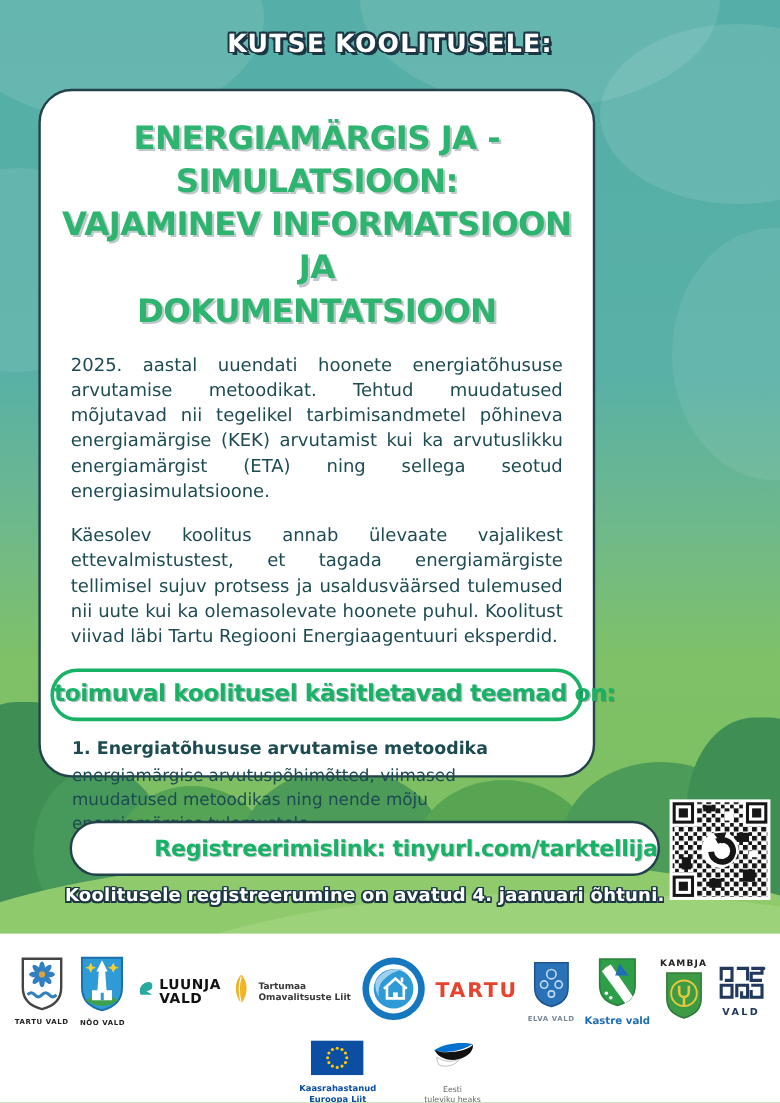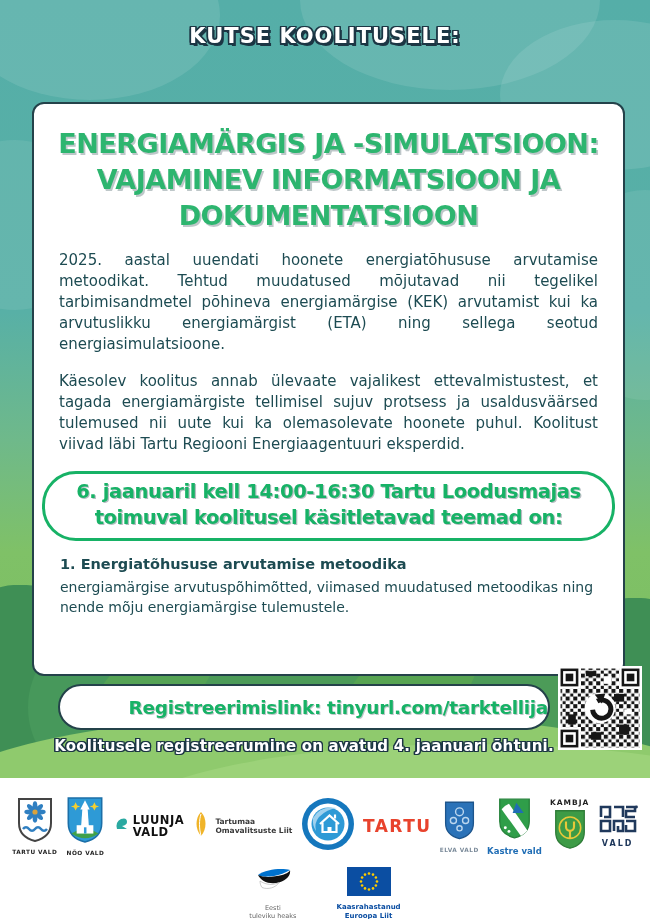--- a/index.html
+++ b/index.html
@@ -27,22 +27,22 @@
   .hill2{left:110px;top:744px;width:720px;height:170px;background:#9cd279;}
   
   .kicker{
     position:absolute;top:24px;left:0;width:100%;text-align:center;z-index:3;
     color:#fff;font-weight:800;font-size:21px;letter-spacing:1px;
     text-shadow:-1.5px -1.5px 0 #1c3644,1.5px -1.5px 0 #1c3644,-1.5px 1.5px 0 #1c3644,
       1.5px 1.5px 0 #1c3644,0 1.5px 0 #1c3644,1.5px 0 0 #1c3644,0 -1.5px 0 #1c3644,-1.5px 0 0 #1c3644,2.5px 2.5px 0 #1c3644;
   }
   
   .card{
-    position:absolute;left:32px;top:74px;width:593px;height:574px;z-index:2;
-    background:#ffffff;border:2px solid #24424a;border-radius:12px;box-sizing:border-box;margin-top:28px;
+    position:absolute;left:32px;top:74px;width:464px;height:574px;z-index:2;
+    background:#ffffff;border:2px solid #24424a;border-radius:28px;box-sizing:border-box;
   }
   .title{margin-top:22px;text-align:center;color:#2db56f;font-weight:800;
     font-size:27px;line-height:36px;letter-spacing:-0.5px;
     text-shadow:1.8px 1.8px 0 rgba(93,114,120,0.40);}
   .para{margin:16px 25px 0;color:#1d4b52;font-size:15px;line-height:21px;text-align:justify;}
   .banner{
     margin:16px 8px 0;border:3px solid #17b266;border-radius:34px;padding:5px 0 7px;
     text-align:center;background:#fff;
   }
   .banner div{
@@ -115,21 +115,20 @@
     <div class="title">
       <div>ENERGIAMÄRGIS JA -SIMULATSIOON:</div>
       <div>VAJAMINEV INFORMATSIOON JA</div>
       <div>DOKUMENTATSIOON</div>
     </div>
 
     <div class="para">2025. aastal uuendati hoonete energiatõhususe arvutamise metoodikat. Tehtud muudatused mõjutavad nii tegelikel tarbimisandmetel põhineva energiamärgise (KEK) arvutamist kui ka arvutuslikku energiamärgist (ETA) ning sellega seotud energiasimulatsioone.</div>
     <div class="para">Käesolev koolitus annab ülevaate vajalikest ettevalmistustest, et tagada energiamärgiste tellimisel sujuv protsess ja usaldusväärsed tulemused nii uute kui ka olemasolevate hoonete puhul. Koolitust viivad läbi Tartu Regiooni Energiaagentuuri eksperdid.</div>
 
     <div class="banner">
-      <div>6. jaanuaril kell 14:00-16:30 Tartu Loodusmajas</div>
       <div>toimuval koolitusel käsitletavad teemad on:</div>
     </div>
 
     <div class="cols">
       <div class="col">
         <h4>1. Energiatõhususe arvutamise metoodika</h4>
         <p>energiamärgise arvutuspõhimõtted, viimased muudatused metoodikas ning nende mõju energiamärgise tulemustele.</p>
       </div>
     </div>
   </div>
@@ -327,34 +326,20 @@
           </svg>
         </span>
         <div class="pei-label">VALD</div>
       </div>
 
     </div>
 
     <div class="lrow2">
       <div class="fund">
         <span>
-          <svg width="42" height="30" viewBox="0 0 42 30">
-            <path d="M6 8 C14 2 30 1 38 3 C33 6 28 8 22 9 C14 10 9 10 6 8 Z" fill="#0072ce"></path>
-            <path d="M6 8 C12 11 22 10 30 8 C35 6.5 38 4.5 38 3 C39 8 35 13 27 15.5 C17 18 9 14 6 8 Z" fill="#111111"></path>
-            <path d="M8 14 C14 18 21 18.5 27 15.5 C24 20.5 16 23 10 20.5 C8.5 18.5 8 16 8 14 Z" fill="#ffffff" stroke="#aaaaaa" stroke-width="0.6"></path>
-          </svg>
-        </span>
-        <div class="fund-ee-txt">
-          <div>Eesti</div>
-          <div>tuleviku heaks</div>
-        </div>
-      </div>
-
-      <div class="fund">
-        <span>
           <svg width="44" height="29" viewBox="0 0 44 29">
             <rect width="44" height="29" fill="#0b4ea2"></rect>
             <g fill="#ffcc00">
               <circle cx="30" cy="14.5" r="1.3"></circle>
                 <circle cx="28.9" cy="18.5" r="1.3"></circle>
               <circle cx="26" cy="21.4" r="1.3"></circle>
                 <circle cx="22" cy="22.5" r="1.3"></circle>
               <circle cx="18" cy="21.4" r="1.3"></circle>
                 <circle cx="15.1" cy="18.5" r="1.3"></circle>
               <circle cx="14" cy="14.5" r="1.3"></circle>
@@ -364,16 +349,30 @@
               <circle cx="26" cy="7.6" r="1.3"></circle>
                 <circle cx="28.9" cy="10.5" r="1.3"></circle>
             </g>
           </svg>
         </span>
         <div class="fund-eu-txt">
           <div>Kaasrahastanud</div>
           <div>Euroopa Liit</div>
         </div>
       </div>
+
+      <div class="fund">
+        <span>
+          <svg width="42" height="30" viewBox="0 0 42 30">
+            <path d="M6 8 C14 2 30 1 38 3 C33 6 28 8 22 9 C14 10 9 10 6 8 Z" fill="#0072ce"></path>
+            <path d="M6 8 C12 11 22 10 30 8 C35 6.5 38 4.5 38 3 C39 8 35 13 27 15.5 C17 18 9 14 6 8 Z" fill="#111111"></path>
+            <path d="M8 14 C14 18 21 18.5 27 15.5 C24 20.5 16 23 10 20.5 C8.5 18.5 8 16 8 14 Z" fill="#ffffff" stroke="#aaaaaa" stroke-width="0.6"></path>
+          </svg>
+        </span>
+        <div class="fund-ee-txt">
+          <div>Eesti</div>
+          <div>tuleviku heaks</div>
+        </div>
+      </div>
     </div>
   </div>
 
 </div>
 
 </body></html>

